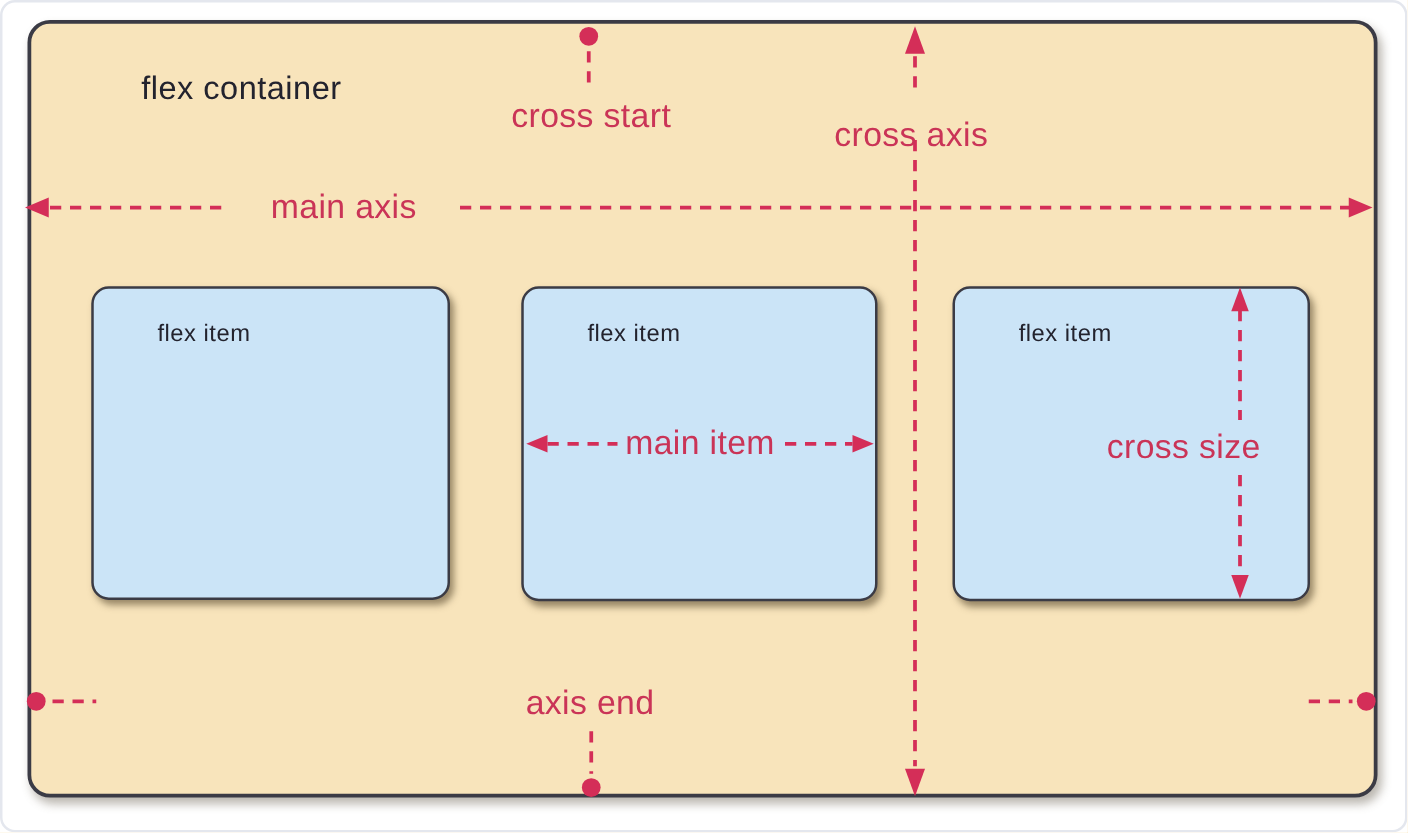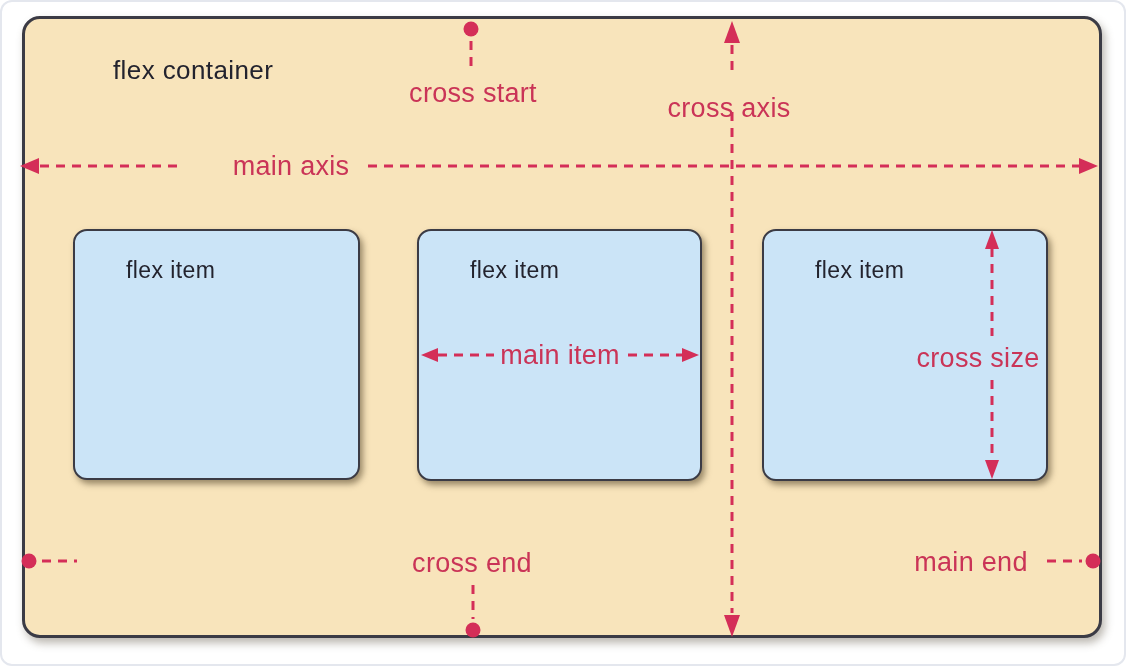--- a/index.html
+++ b/index.html
@@ -23,39 +23,39 @@
     box-sizing:border-box;background:var(--container-bg);
     border:3px solid var(--border);border-radius:18px;
     box-shadow:3px 5px 8px rgba(105,95,80,.45);
     z-index:1;
   }
   .flex-item{
     position:absolute;box-sizing:border-box;background:var(--item-bg);
     border:2px solid var(--border);border-radius:14px;
     box-shadow:3px 4px 6px rgba(75,60,35,.55);
     z-index:2;padding:26px 0 0 51px;
-    font-size:23px;color:var(--text);letter-spacing:.4px;
+    font-size:19px;color:var(--text);letter-spacing:.4px;
   }
   .item-1{left:73px;top:229px;width:287px;height:251px;}
   .item-2{left:417px;top:229px;width:285px;height:252px;}
   .item-3{left:762px;top:229px;width:286px;height:252px;}
   .overlay{position:absolute;left:0;top:0;width:1126px;height:666px;z-index:3;
     color:var(--accent);pointer-events:none;}
   .lbl{
     position:absolute;transform:translate(-50%,-50%);white-space:nowrap;
     color:var(--label);font-size:27px;letter-spacing:.3px;z-index:4;line-height:1;
   }
-  .lbl-main-axis{left:291px;top:166px;text-align:center;}
+  .lbl-main-axis{left:275px;top:166px;text-align:center;}
   .lbl-cross-start{left:473px;top:93px;}
   .lbl-cross-axis{left:729px;top:93px;margin-top:15px;}
   .lbl-main-start{left:150px;top:563px;}
   .lbl-cross-end{left:472px;top:563px;}
   .lbl-main-end{left:971px;top:562px;}
   .lbl-main-size{left:560px;top:355px;}
-  .lbl-cross-size{left:978px;top:358px;text-align:right;}
+  .lbl-cross-size{left:947px;top:358px;text-align:right;}
   .container-title{
     position:absolute;left:78px;top:55px;font-size:26px;color:var(--text);
     letter-spacing:.4px;z-index:4;white-space:nowrap;margin-left:35px;
   }
 </style>
 </head>
 <body>
 
 <div class="page">
 
@@ -100,18 +100,17 @@
       <circle cx="471" cy="29" r="7.5"></circle>
       <circle cx="473" cy="630" r="7.5"></circle>
       <circle cx="29" cy="561" r="7.5"></circle>
       <circle cx="1093" cy="561" r="7.5"></circle>
     </g>
   </svg>
 
   <div class="lbl lbl-main-axis">main axis</div>
   <div class="lbl lbl-cross-start">cross start</div>
   <div class="lbl lbl-cross-axis">cross axis</div>
-  <div class="lbl lbl-cross-end">cross end</div>
-  <div class="lbl lbl-main-end">main end</div>
+  <div class="lbl lbl-cross-end">axis end</div>
   <div class="lbl lbl-main-size">main item</div>
   <div class="lbl lbl-cross-size">cross size</div>
 
 </div>
 
 </body></html>

